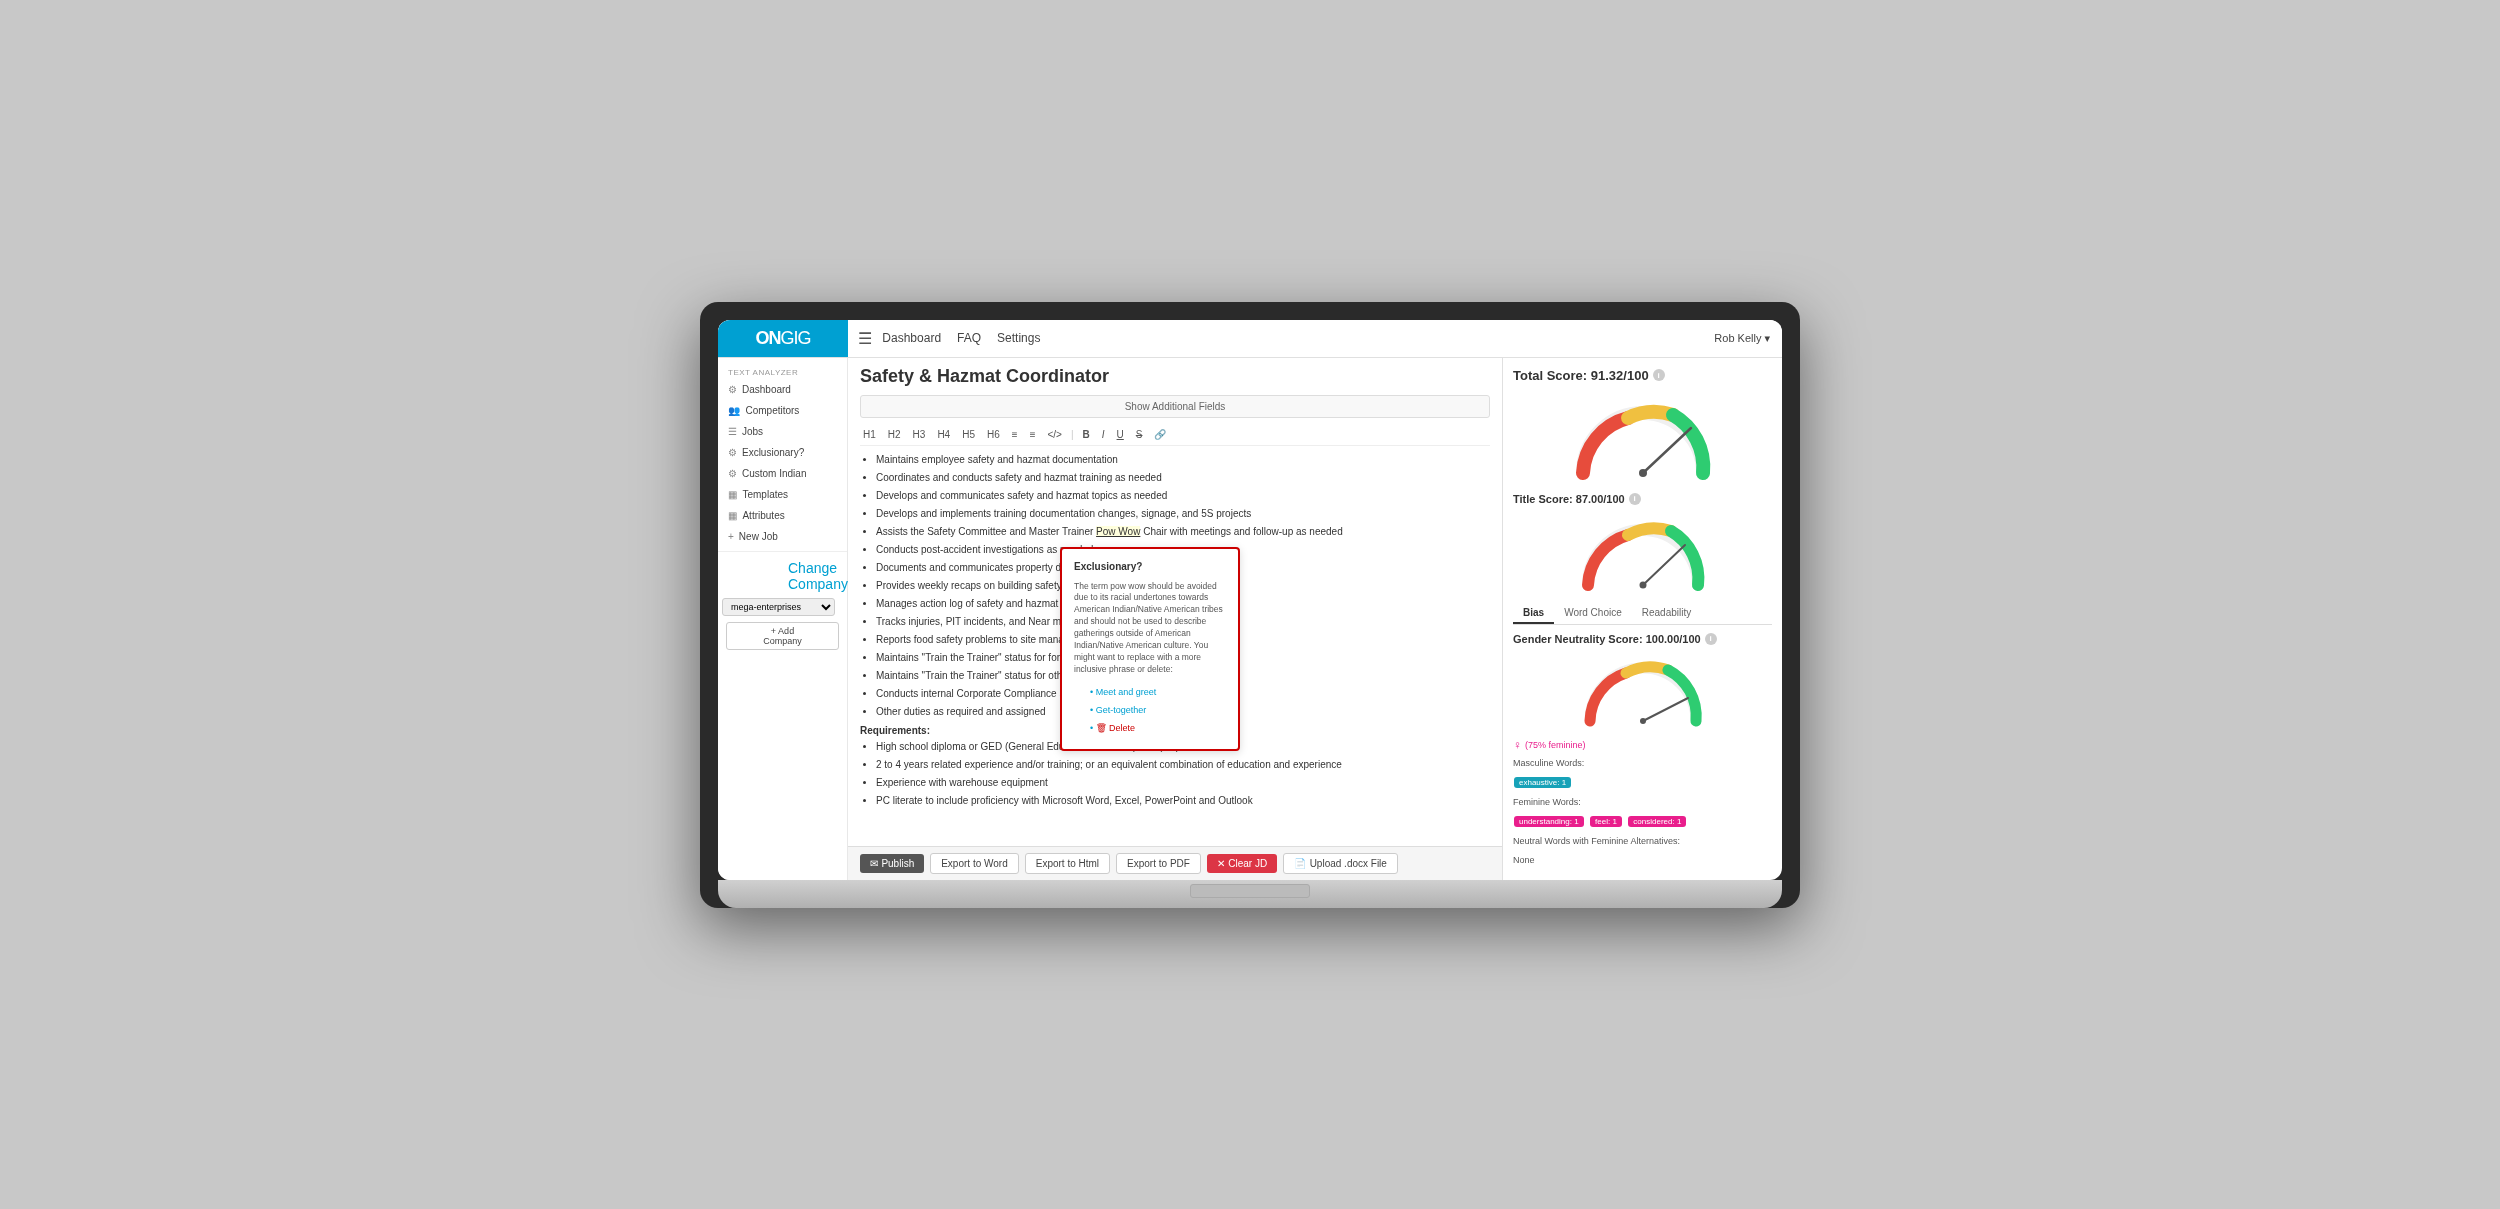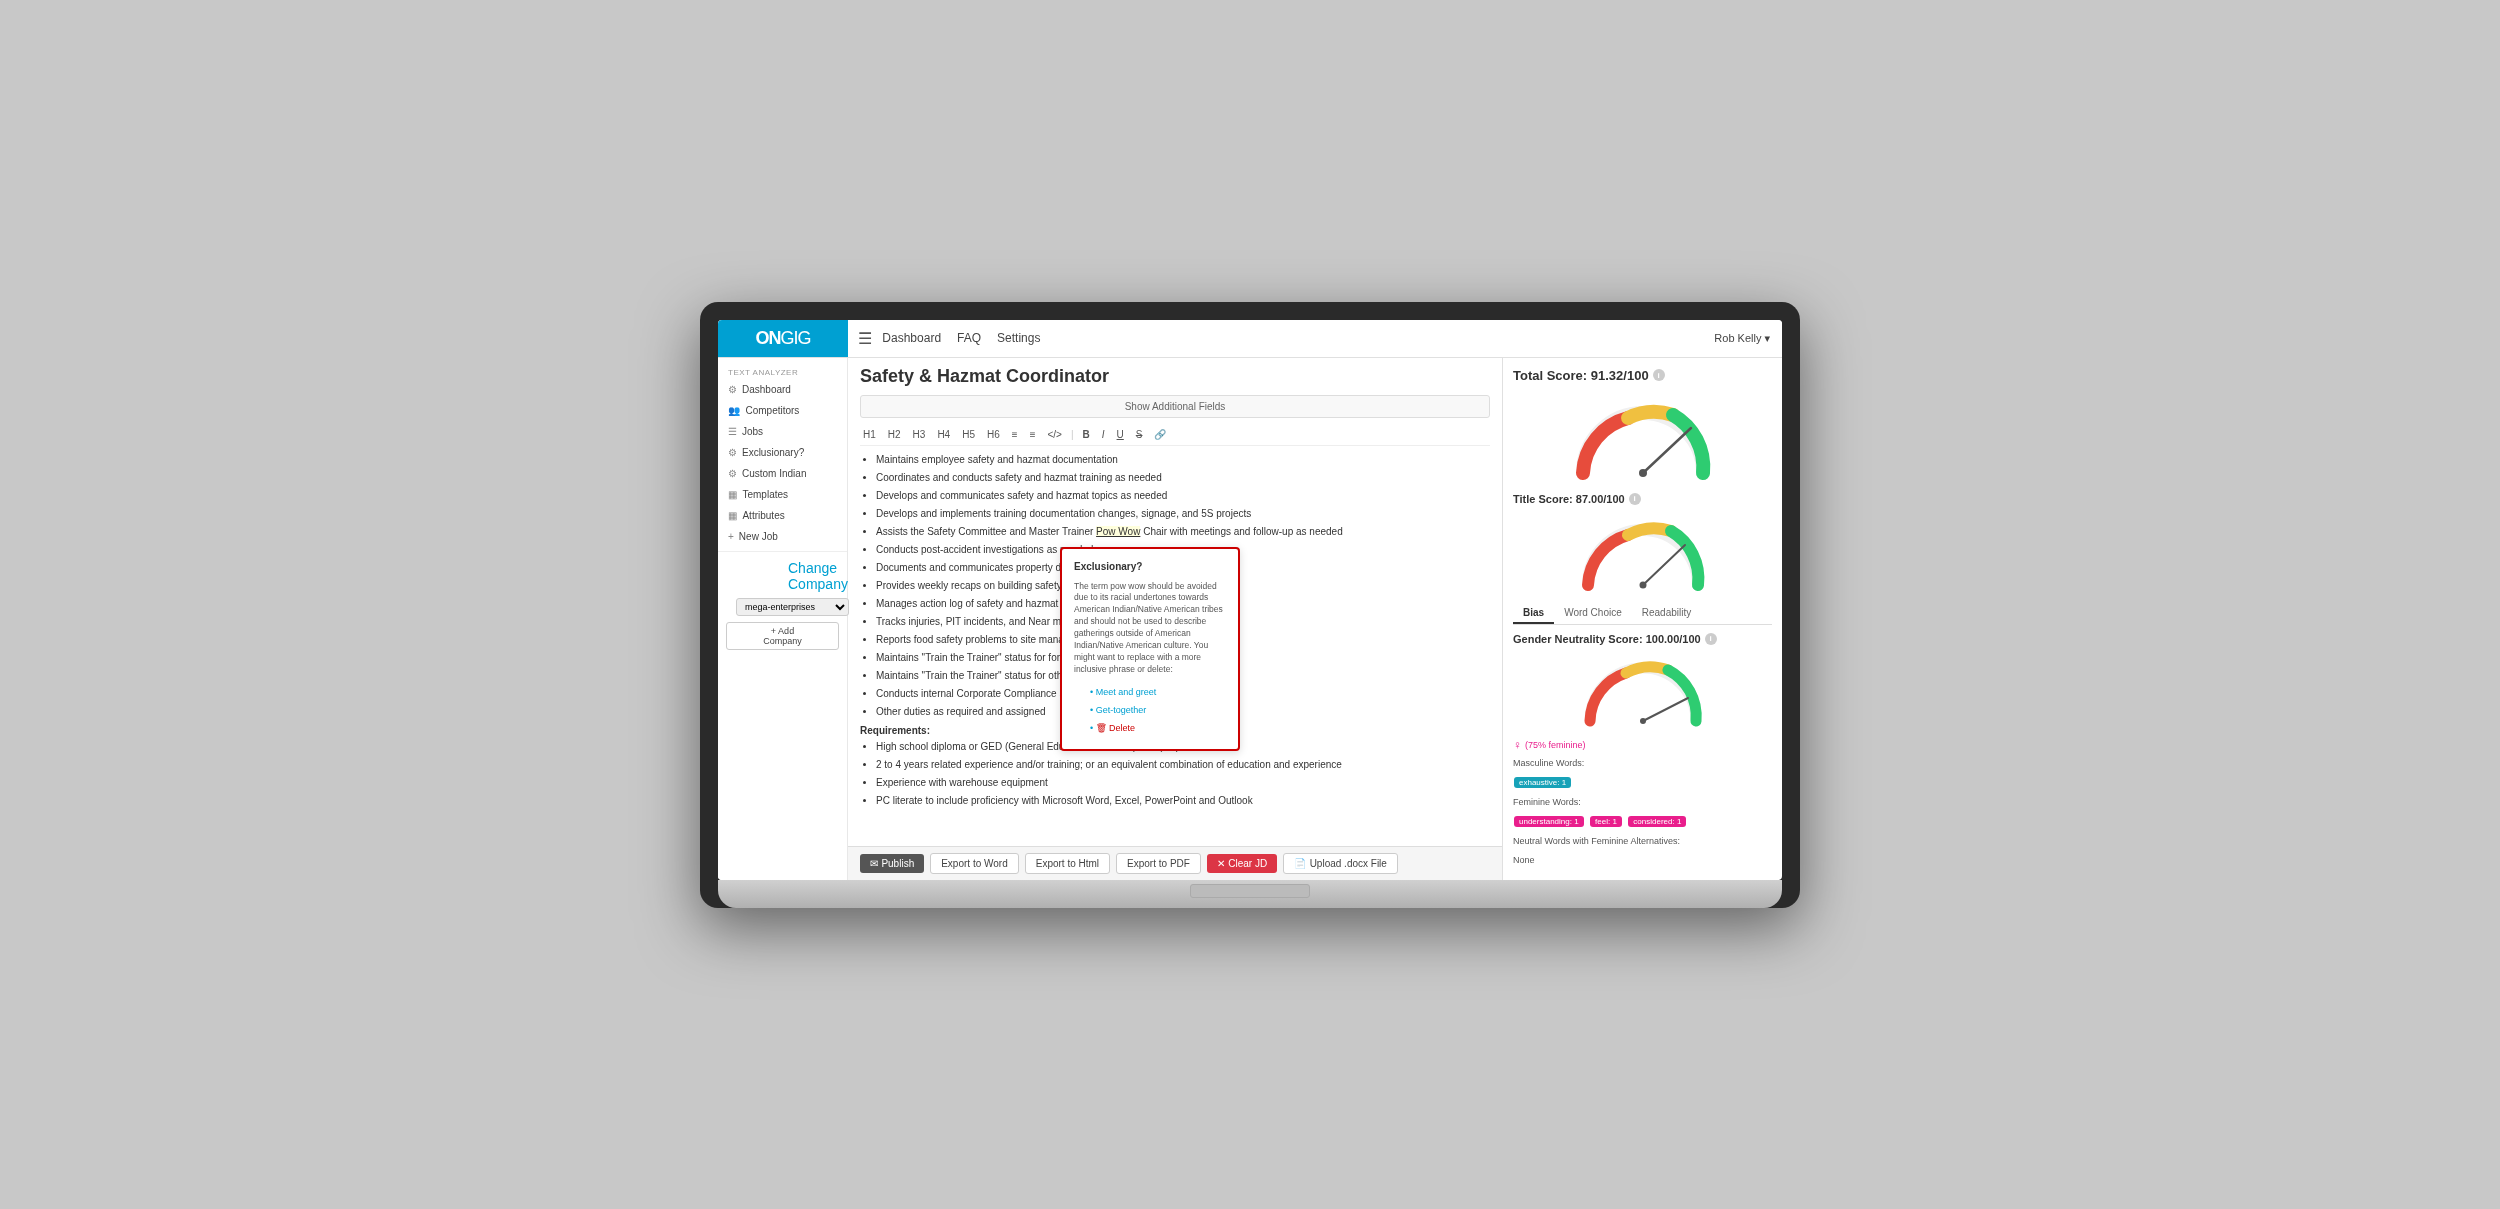--- a/index.html
+++ b/index.html
@@ -13,21 +13,21 @@
     }
     .laptop-outer {
       width: 1100px;
       background: #2a2a2a;
       border-radius: 18px;
       padding: 18px 18px 0 18px;
       box-shadow: 0 20px 60px rgba(0,0,0,0.5);
     }
     .screen {
       background: #fff;
-      border-radius: 4px;
+      border-radius: 12px;
       overflow: hidden;
       height: 560px;
       display: flex;
       flex-direction: column;
     }
     .laptop-base {
       height: 28px;
       background: linear-gradient(to bottom, #d0d0d0, #b0b0b0);
       border-radius: 0 0 18px 18px;
       display: flex;
@@ -124,21 +124,21 @@
     }
     .sidebar-icon { font-size: 10px; color: #888; }
     .sidebar-divider { height: 1px; background: #eee; margin: 4px 0; }
     .change-company {
       font-size: 14px;
       color: #00a0d2;
       padding: 4px 22px;
       margin-left: 48px;
     }
     .company-select {
-      margin: 2px 18px;
+      margin: 2px 4px;
       font-size: 9px;
       width: calc(100% - 16px);
       padding: 2px 4px;
       border: 1px solid #ccc;
       border-radius: 3px;
     }
     .add-company-btn {
       margin: 4px 8px;
       font-size: 9px;
       padding: 3px 24px;

